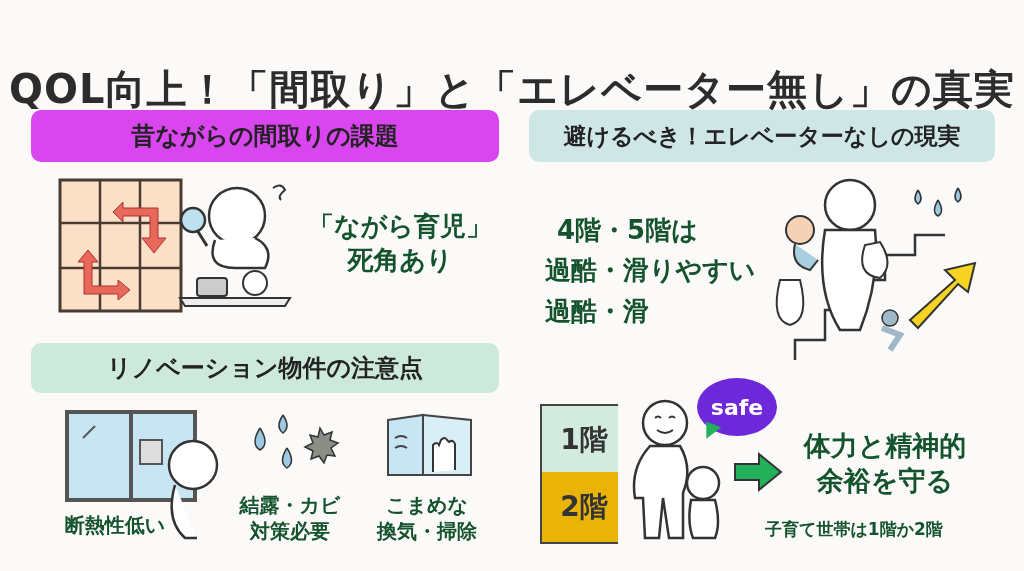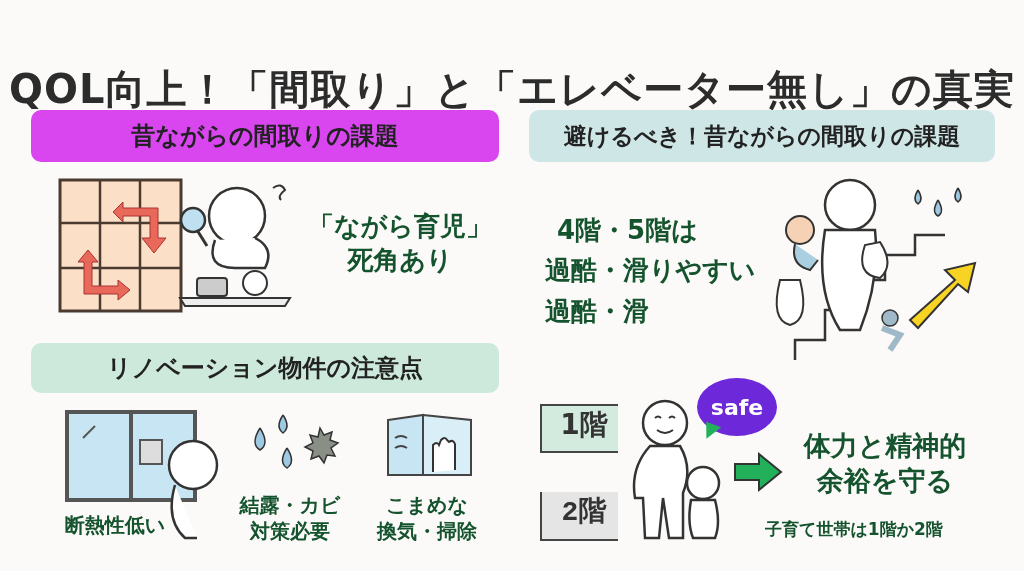--- a/index.html
+++ b/index.html
@@ -8,22 +8,22 @@
   .title { position: absolute; left: 0; top: 30px; width: 1024px; text-align: center;
     font-size: 40px; font-weight: bold; letter-spacing: 1px; color: #2c2c2c; margin-top: 32px; }
   .banner { position: absolute; border-radius: 10px; display: flex; align-items: center;
     justify-content: center; font-weight: bold; color: #222; }
   .b1 { left: 31px; top: 110px; width: 468px; height: 52px; background: #d946ef; font-size: 24px; }
   .b2 { left: 529px; top: 110px; width: 466px; height: 52px; background: #cfe6e6; font-size: 23px; }
   .b3 { left: 31px; top: 343px; width: 468px; height: 50px; background: #cce9db; font-size: 24px; }
   .txt { position: absolute; font-weight: bold; color: #14532d; line-height: 1.3; }
   .center { text-align: center; }
   svg { position: absolute; overflow: visible; }
-  .floor { position: absolute; left: 540px; width: 78px; height: 49px; border: 2px solid #444;
-    border-right: none; display: flex; justify-content: center;
+  .floor { position: absolute; left: 540px; width: 78px; height: 72px; border: 2px solid #444;
+    border-right: none; display: flex; align-items: center; justify-content: center;
     font-size: 28px; font-weight: bold; color: #333; padding-left: 8px; }
 </style>
 </head>
 <body>
 
 <div class="title">QOL向上！「間取り」と「エレベーター無し」の真実</div>
 
 <div class="banner b1">昔ながらの間取りの課題</div>
 <svg style="left:58px;top:178px" width="125" height="135" viewBox="0 0 125 135">
   <rect x="2" y="2" width="121" height="131" fill="#fbe0c7" stroke="#4a3a30" stroke-width="3"></rect>
@@ -42,21 +42,21 @@
   <rect x="22" y="100" width="30" height="18" rx="3" fill="#ccc" stroke="#333" stroke-width="2"></rect>
   <circle cx="80" cy="105" r="12" fill="#fff" stroke="#333" stroke-width="2"></circle>
   <path d="M5 120 L115 120 L110 128 L10 128 Z" fill="#eee" stroke="#333" stroke-width="2"></path>
   <path d="M98 10 q8 -6 12 2 q-8 6 -4 10" fill="none" stroke="#333" stroke-width="2"></path>
 </svg>
 <div class="txt center" style="left:305px;top:210px;width:190px;font-size:26px;">
   <div>「ながら育児」</div>
   <div>死角あり</div>
 </div>
 
-<div class="banner b2">避けるべき！昔ながらの間取りの課題</div>
+<div class="banner b2">避けるべき！エレベーターなしの現実</div>
 <div class="txt" style="left:545px;top:210px;font-size:26px;line-height:1.55;">
   <div style="padding-left:12px">4階・5階は</div>
   <div>過酷・滑りやすい</div>
   <div>過酷・滑</div>
 </div>
 <svg style="left:760px;top:170px" width="230" height="190" viewBox="0 0 230 190">
   <path d="M35 190 L35 170 L65 170 L65 140 L95 140 L95 110 L125 110 L125 85 L155 85 L155 65 L185 65" fill="none" stroke="#333" stroke-width="2.5"></path>
   <circle cx="90" cy="35" r="25" fill="#fff" stroke="#333" stroke-width="2.5"></circle>
   <path d="M65 60 Q55 120 80 160 L100 160 Q120 110 115 60 Z" fill="#fff" stroke="#333" stroke-width="2.5"></path>
   <circle cx="40" cy="60" r="14" fill="#f5d2b5" stroke="#333" stroke-width="2"></circle>
@@ -100,21 +100,21 @@
   <div>対策必要</div>
 </div>
 <div class="txt center" style="left:367px;top:492px;width:120px;font-size:20px;">
   <div>こまめな</div>
   <div>換気・掃除</div>
 </div>
 
 <div class="floor" style="top:404px;background:#d3eadf;">
   <span>1階</span>
 </div>
-<div class="floor" style="top:492px;background:#e5e5e5;border-top:none;font-family:Liberation Mono, monospace;">
+<div class="floor" style="top:472px;background:#eab308;border-top:none;">
   <span>2階</span>
 </div>
 <svg style="left:625px;top:398px" width="100" height="145" viewBox="0 0 100 145">
   <circle cx="40" cy="25" r="22" fill="#fff" stroke="#333" stroke-width="2.5"></circle>
   <path d="M30 20 q3 -3 6 0 M44 20 q3 -3 6 0 M32 32 q8 6 16 0" fill="none" stroke="#333" stroke-width="2"></path>
   <path d="M25 48 Q5 70 10 100 L18 100 L20 140 L34 140 L38 100 L44 140 L58 140 L58 95 Q68 70 55 48 Z" fill="#fff" stroke="#333" stroke-width="2.5"></path>
   <circle cx="78" cy="85" r="16" fill="#fff" stroke="#333" stroke-width="2.5"></circle>
   <path d="M66 102 Q62 125 68 140 L90 140 Q96 125 90 102 Z" fill="#fff" stroke="#333" stroke-width="2.5"></path>
 </svg>
 <div style="position:absolute;left:697px;top:378px;width:80px;height:58px;background:#6d28d9;border-radius:50%;display:flex;align-items:center;justify-content:center;">

